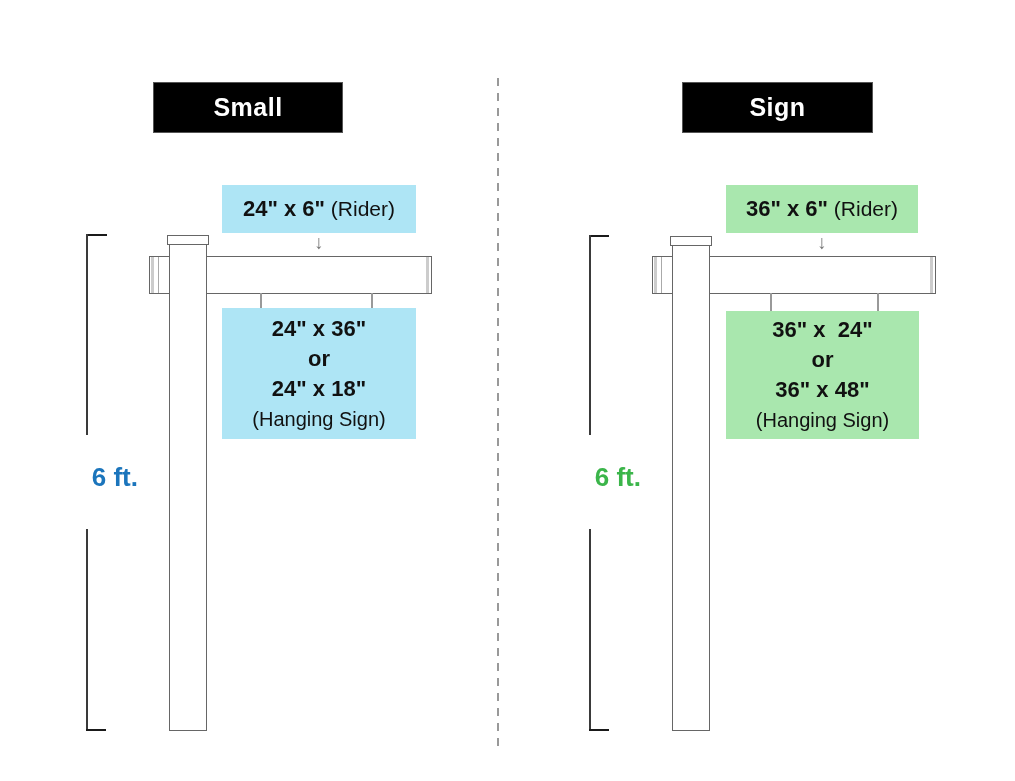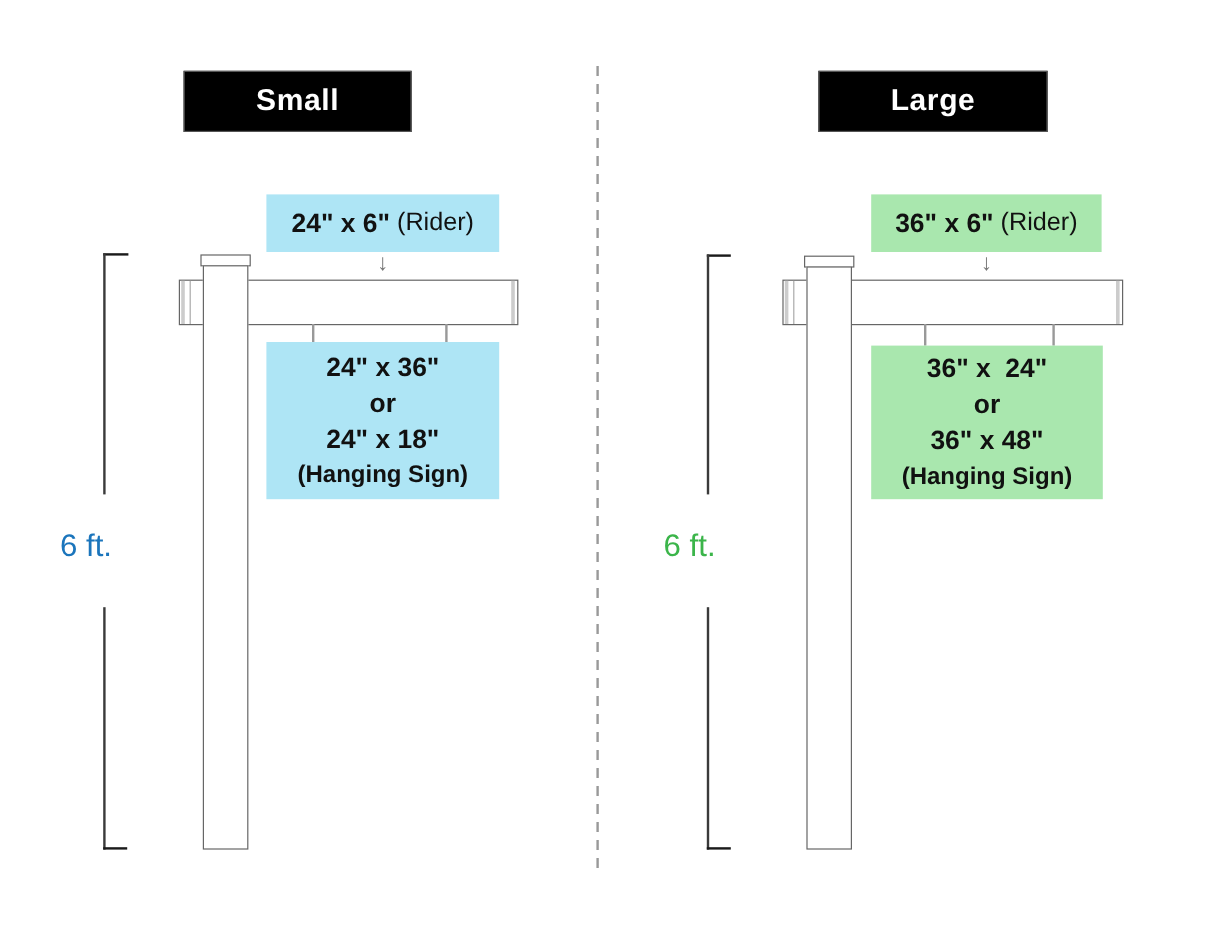--- a/index.html
+++ b/index.html
@@ -3,21 +3,21 @@
 <meta charset="utf-8">
 <style>
   html,body{margin:0;padding:0;}
   body{
     width:1015px;height:781px;
     background:var(--background,#fff);
     font-family:"Liberation Sans",sans-serif;
     position:relative;overflow:hidden;
     color:var(--text,#111);
   }
-  #stage{position:absolute;inset:0;}
+  #stage{position:absolute;inset:0;margin-top:23px;}
 
   
   .divider{
     position:absolute;left:497px;top:55px;width:2px;height:673px;
     background:repeating-linear-gradient(to bottom,var(--divider,#999) 0 8px,transparent 8px 15px);
   }
 
   
   .hdr{
     position:absolute;
@@ -37,21 +37,21 @@
     display:flex;align-items:center;justify-content:center;
     z-index:3;color:var(--text,#111);
   }
   .dims{font-weight:bold;font-size:22px;white-space:pre;}
   .caption{font-size:21px;white-space:pre;text-align:right;}
   #p0-rider{left:222px;top:162px;width:194px;height:48px;}
   #p1-rider{left:726px;top:162px;width:192px;height:48px;}
 
   .sign{flex-direction:column;}
   .sign-line{line-height:30px;font-weight:bold;font-size:22px;white-space:pre;text-align:center;}
-  .sign-caption{font-weight:bold;font-size:20px;}
+  .sign-caption{font-weight:normal;font-size:20px;}
   #p0-sign{left:222px;top:285px;width:194px;height:131px;}
   #p1-sign{left:726px;top:288px;width:193px;height:128px;}
 
   
   .arrow{
     position:absolute;width:18px;height:28px;line-height:28px;
     text-align:center;font-size:19px;color:#777;z-index:3;
   }
   #p0-arrow{left:310px;top:206px;}
   #p1-arrow{left:813px;top:206px;}
@@ -90,22 +90,22 @@
   #p0-bk-top{left:86px;top:211px;width:21px;}
   #p0-bk-up {left:86px;top:211px;height:201px;}
   #p0-bk-low{left:86px;top:506px;height:202px;}
   #p0-bk-bot{left:86px;top:706px;width:20px;}
   #p1-bk-top{left:589px;top:212px;width:20px;}
   #p1-bk-up {left:589px;top:212px;height:200px;}
   #p1-bk-low{left:589px;top:506px;height:202px;}
   #p1-bk-bot{left:589px;top:706px;width:20px;}
 
   .hlabel{
-    position:absolute;height:34px;line-height:34px;text-align:left;
-    font-weight:normal;font-size:26px;color:var(--label,#17b);
+    position:absolute;height:34px;line-height:34px;text-align:right;
+    font-weight:bold;font-size:26px;color:var(--label,#17b);
     background:#fff;z-index:3;
   }
   #p0-hlabel{left:50px;top:437px;width:88px;}
   #p1-hlabel{left:553px;top:437px;width:88px;}
 </style>
 </head>
 <body style="--background: #ffffff; --header-bg: #000000; --header-text: #ffffff; --outline: #666666; --hanger: #999999; --divider: #999999; --text: #111111;">
 
 <div id="stage">
 
@@ -139,21 +139,21 @@
     </div>
 
     <div class="bkh" id="p0-bk-top"></div>
     <div class="bkv" id="p0-bk-up"></div>
     <div class="hlabel" id="p0-hlabel">6 ft.</div>
     <div class="bkv" id="p0-bk-low"></div>
     <div class="bkh" id="p0-bk-bot"></div>
   </div>
 
   <div style="--box: #A9E7AE; --label: #3BB54A;">
-    <div class="hdr" id="p1-header">Large</div>
+    <div class="hdr" id="p1-header">Sign</div>
 
     <div class="cbox" id="p1-rider">
       <span class="dims">36" x 6"</span>
         <span class="caption"> (Rider)</span>
     </div>
 
     <div class="arrow" id="p1-arrow">↓</div>
 
     <div class="arm" id="p1-arm">
       <div class="arm-band-l"></div>

